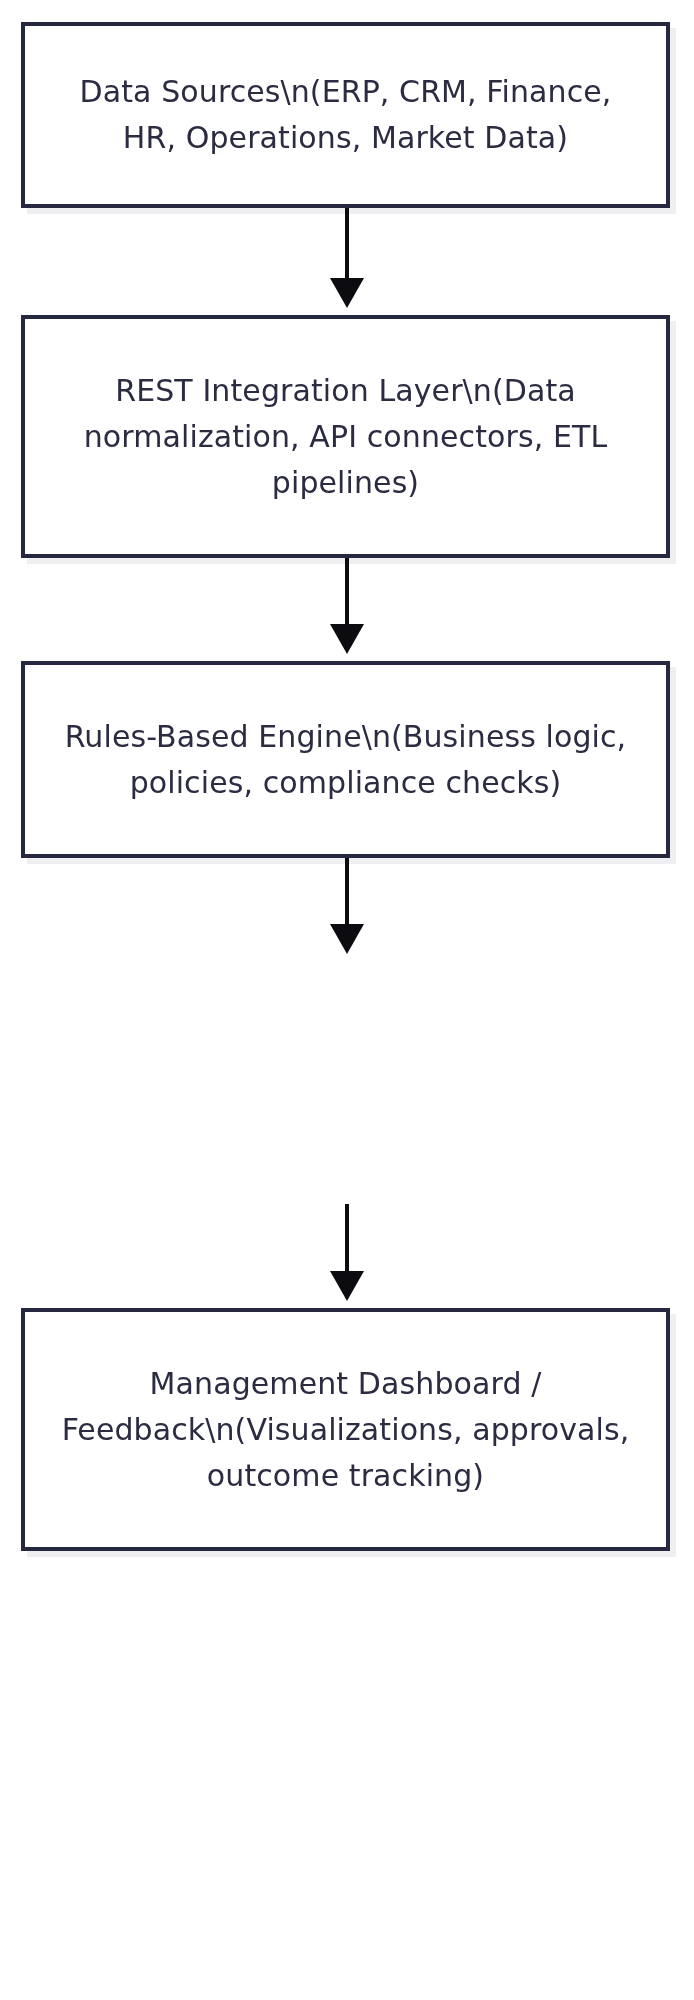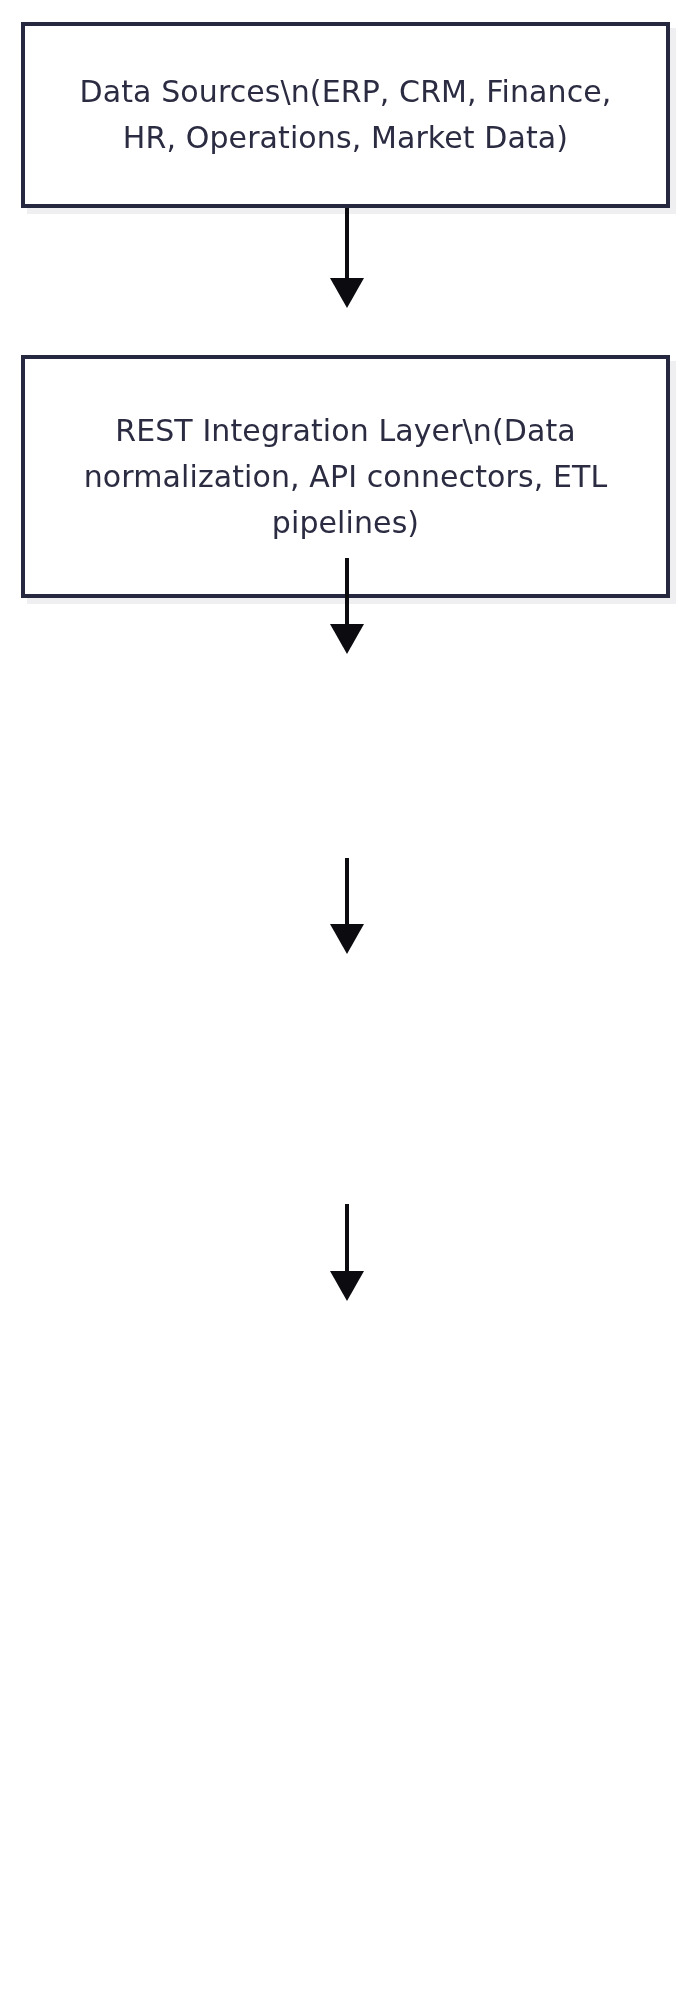--- a/index.html
+++ b/index.html
@@ -44,21 +44,21 @@
     color: #2b2c42;
     font-size: 30px;
     line-height: 46px;
     letter-spacing: 0.1px;
     white-space: normal;
     word-break: normal;
   }
 
   
   #node-1 { top: 22px;   height: 186px; }
-  #node-2 { top: 315px;  height: 243px; margin-top: 40px; }
+  #node-2 { top: 315px;  height: 243px; }
   #node-3 { top: 661px;  height: 197px; }
   #node-4 { top: 961px;  height: 243px; }
   #node-5 { top: 1308px; height: 243px; }
 
   
   .edge {
     position: absolute;
     left: 340px;
     width: 14px;
   }
@@ -103,26 +103,32 @@
 
   <div class="node" id="node-2">
     <span class="node-label">REST Integration Layer\n(Data normalization, API connectors, ETL pipelines)</span>
   </div>
 
   <div class="edge" id="edge-2">
     <span class="shaft"></span>
     <span class="head"></span>
   </div>
 
+  <div class="node" id="node-3">
+    <span class="node-label">Rules-Based Engine\n(Business logic, policies, compliance checks)</span>
+  </div>
 
   <div class="edge" id="edge-3">
     <span class="shaft"></span>
     <span class="head"></span>
   </div>
 
 
   <div class="edge" id="edge-4">
     <span class="shaft"></span>
     <span class="head"></span>
   </div>
 
+  <div class="node" id="node-5">
+    <span class="node-label">Management Dashboard / Feedback\n(Visualizations, approvals, outcome tracking)</span>
+  </div>
 
 </div>
 
 </body></html>

